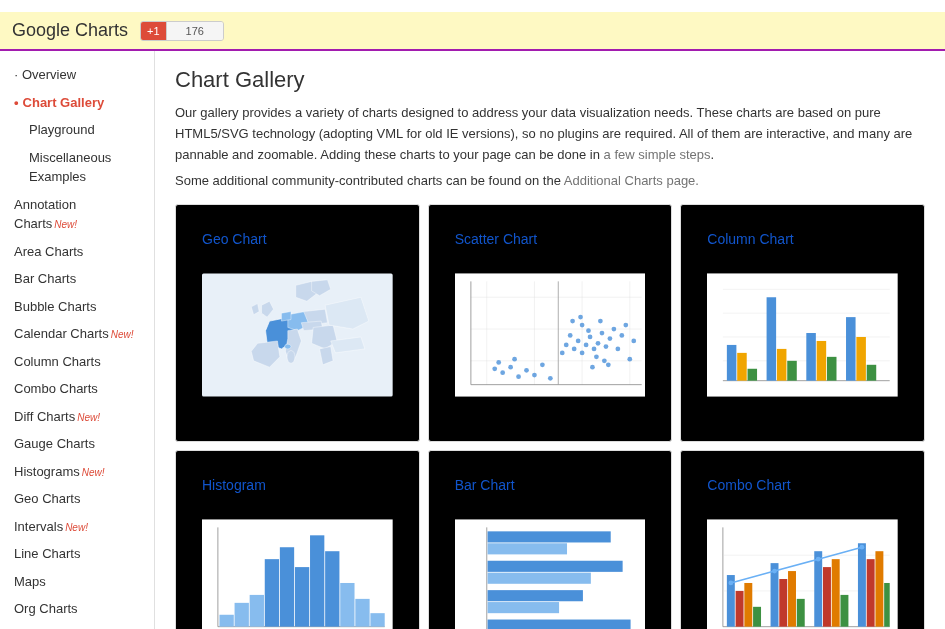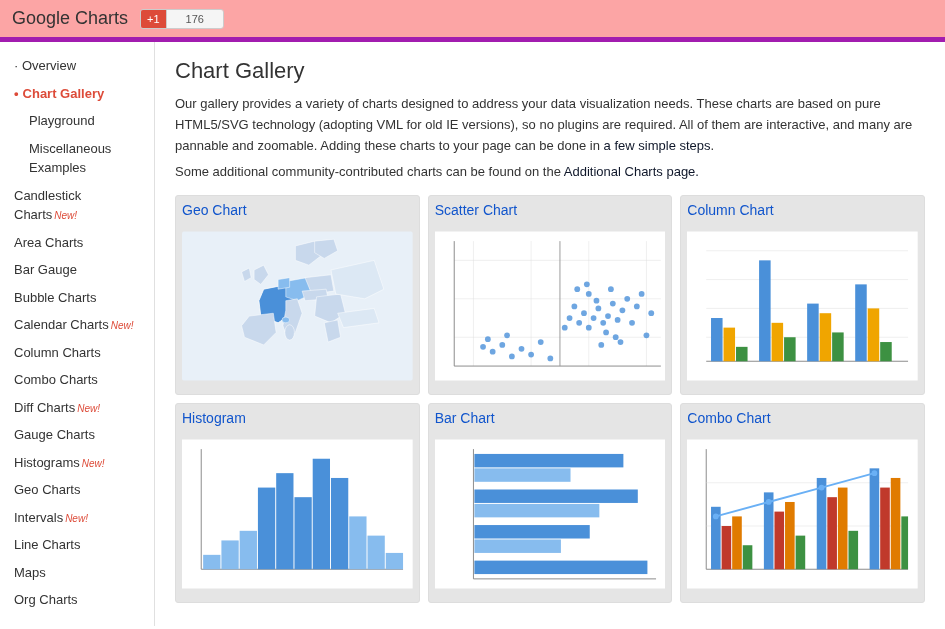--- a/index.html
+++ b/index.html
@@ -3,22 +3,23 @@
   <meta charset="utf-8">
   <style>
     * { margin: 0; padding: 0; box-sizing: border-box; }
     body { font-family: Arial, sans-serif; font-size: 13px; color: #333; background: #fff; }
 
     
     #header {
       display: flex;
       align-items: center;
       padding: 8px 12px;
-      border-bottom: 5px solid #a21caf;
-      background: #fca5a5;
+      border-bottom: 2px solid #a21caf;
+      background: #fef9c3;
+      margin-top: 12px;
     }
     #header-title {
       font-size: 18px;
       font-weight: normal;
       color: #333;
       margin-right: 12px;
     }
     .gplus-btn {
       display: flex;
       align-items: center;
@@ -89,40 +90,40 @@
       margin-bottom: 10px;
     }
     #description {
       font-size: 13px;
       color: #333;
       line-height: 1.6;
       margin-bottom: 8px;
       max-width: 760px;
     }
     #description a, #community-note a {
-      color: #0f172a;
+      color: #737373;
       text-decoration: none;
     }
     #community-note {
       font-size: 13px;
       color: #333;
       margin-bottom: 16px;
     }
 
     
     .gallery-grid {
       display: grid;
       grid-template-columns: repeat(3, 1fr);
       gap: 8px;
     }
     .gallery-card {
       border: 1px solid #ddd;
       border-radius: 3px;
-      padding: 6px;
-      background: #e5e5e5;
+      padding: 26px;
+      background: #000000;
       min-height: 200px;
       overflow: hidden;
     }
     .gallery-card-title {
       font-size: 14px;
       color: #1155cc;
       text-decoration: none;
       display: block;
       margin-bottom: 8px;
       cursor: pointer;
@@ -158,27 +159,27 @@
     <div class="sidebar-item active">
       <span class="sidebar-bullet">•</span><span>Chart Gallery</span>
     </div>
     <div class="sidebar-item sub">
       <span>Playground</span>
     </div>
     <div class="sidebar-item sub">
       <span>Miscellaneous Examples</span>
     </div>
     <div class="sidebar-item">
-      <span>Candlestick Charts</span><span class="new-badge">New!</span>
+      <span>Annotation Charts</span><span class="new-badge">New!</span>
     </div>
     <div class="sidebar-item">
       <span>Area Charts</span>
     </div>
     <div class="sidebar-item">
-      <span>Bar Gauge</span>
+      <span>Bar Charts</span>
     </div>
     <div class="sidebar-item">
       <span>Bubble Charts</span>
     </div>
     <div class="sidebar-item">
       <span>Calendar Charts</span><span class="new-badge">New!</span>
     </div>
     <div class="sidebar-item">
       <span>Column Charts</span>
     </div>

